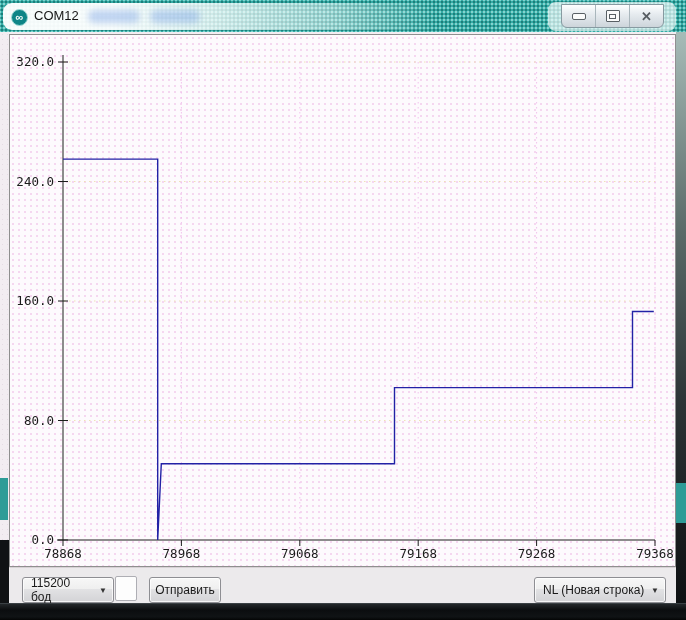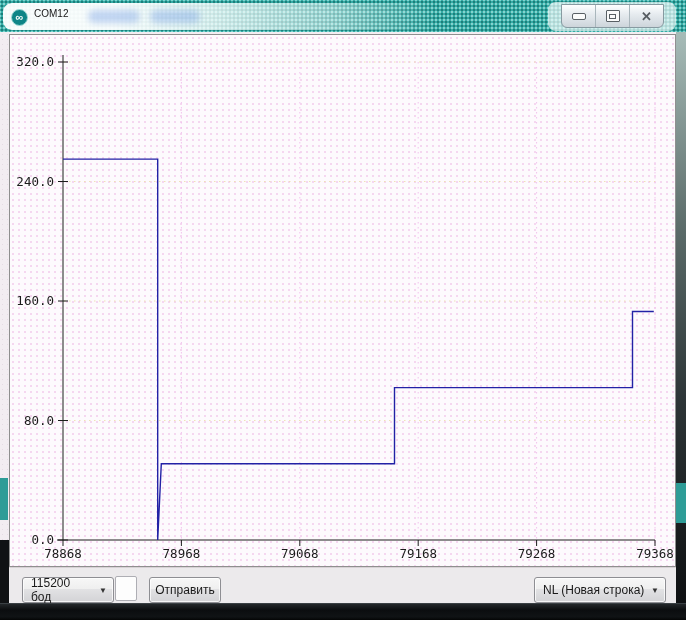--- a/index.html
+++ b/index.html
@@ -16,21 +16,21 @@
   .title-glow{position:absolute;left:3px;top:3px;width:435px;height:27px;border-radius:9px;
     background:linear-gradient(90deg, rgba(255,255,255,.95) 0px, rgba(255,255,255,.95) 110px,
       rgba(255,255,255,.78) 200px, rgba(255,255,255,.45) 330px, rgba(255,255,255,0) 100%);}
   .ghost{position:absolute;top:10px;height:13px;border-radius:7px;
     background:rgba(120,160,228,.42);filter:blur(3px);}
   .ghost.g1{left:88px;width:52px;}
   .ghost.g2{left:150px;width:50px;}
   .app-icon{position:absolute;left:11px;top:9px;width:15px;height:15px;border-radius:50%;
     background:#0e8587;border:1px solid #9fd9d6;color:#ffffff;
     font-size:11px;line-height:14px;text-align:center;font-weight:bold;}
-  .win-title{position:absolute;left:34px;top:8px;font-size:10px;color:#161616;}
+  .win-title{position:absolute;left:34px;top:8px;font-size:13px;color:#161616;}
   .buttons-haze{position:absolute;left:548px;top:2px;width:128px;height:29px;border-radius:8px;
     background:rgba(255,255,255,.65);}
   .win-buttons{position:absolute;left:561px;top:4px;display:flex;
     border:1px solid #879aa1;border-radius:0 0 6px 6px;overflow:hidden;
     background:linear-gradient(#feffff,#e7ecf0 40%,#cdd5db);}
   .win-btn{width:33px;height:22px;display:flex;align-items:center;justify-content:center;
     cursor:default;}
   .win-btn + .win-btn{border-left:1px solid #a9b6bc;}
   .glyph-min{width:12px;height:5px;border:1.5px solid #596065;border-radius:2px;background:#fafbfb;}
   .glyph-max{width:12px;height:10px;border:1.5px solid #596065;border-radius:1px;

